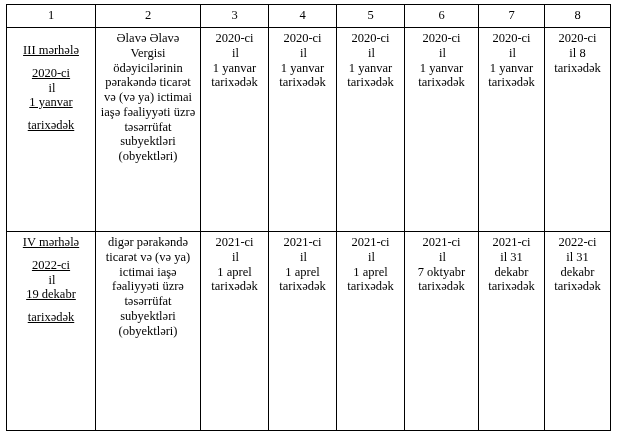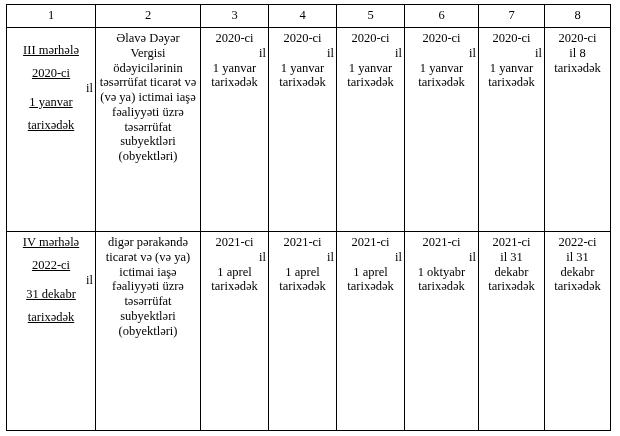--- a/index.html
+++ b/index.html
@@ -72,21 +72,21 @@
     text-align: center;
   }
   .date-pad-1 { padding-top: 56px; }
   .date-pad-2 { padding-top: 44px; }
 
   .row1 td { height: 197px; }
   .row2 td { height: 192px; }
 
   .left-il {
     display: inline-block;
-    text-align: right;
+    text-align: center;
     width: 100%;
     padding-left: 2px;
     box-sizing: border-box;
   }
 </style>
 </head>
 <body>
 
 <div id="sheet">
   <table class="grid">
@@ -117,21 +117,21 @@
         <td class="cell-stage">
           <span class="gap-md"></span>
           <span class="stage-line">III mərhələ</span>
           <span class="gap-sm"></span>
           <span class="stage-line">2020-ci</span>
           <span class="stage-line left-il">il</span>
           <span class="stage-line">1 yanvar</span>
           <span class="gap-sm"></span>
           <span class="stage-line">tarixədək</span>
         </td>
-        <td class="cell-desc">Əlavə Dəyər Vergisi ödəyicilərinin təsərrüfat ticarət və (və ya) ictimai iaşə fəaliyyəti üzrə təsərrüfat subyektləri (obyektləri)</td>
+        <td class="cell-desc">Əlavə Əlavə Vergisi ödəyicilərinin pərakəndə ticarət və (və ya) ictimai iaşə fəaliyyəti üzrə təsərrüfat subyektləri (obyektləri)</td>
         <td class="cell-date">
           <span class="date-pad-1"></span>
           <span class="stage-line">2020-ci</span>
           <span class="stage-line left-il">il</span>
           <span class="stage-line">1 yanvar</span>
           <span class="stage-line">tarixədək</span>
         </td>
         <td class="cell-date">
           <span class="date-pad-1"></span>
           <span class="stage-line">2020-ci</span>
@@ -168,21 +168,21 @@
           <span class="stage-line">tarixədək</span>
         </td>
       </tr>
       <tr class="row2">
         <td class="cell-stage">
           <span class="stage-pad-top2"></span>
           <span class="stage-line">IV mərhələ</span>
           <span class="gap-sm"></span>
           <span class="stage-line">2022-ci</span>
           <span class="stage-line left-il">il</span>
-          <span class="stage-line">31 dekabr</span>
+          <span class="stage-line">19 dekabr</span>
           <span class="gap-sm"></span>
           <span class="stage-line">tarixədək</span>
         </td>
         <td class="cell-desc">digər pərakəndə ticarət və (və ya) ictimai iaşə fəaliyyəti üzrə təsərrüfat subyektləri (obyektləri)</td>
         <td class="cell-date">
           <span class="date-pad-2"></span>
           <span class="stage-line">2021-ci</span>
           <span class="stage-line left-il">il</span>
           <span class="stage-line">1 aprel</span>
           <span class="stage-line">tarixədək</span>
@@ -198,21 +198,21 @@
           <span class="date-pad-2"></span>
           <span class="stage-line">2021-ci</span>
           <span class="stage-line left-il">il</span>
           <span class="stage-line">1 aprel</span>
           <span class="stage-line">tarixədək</span>
         </td>
         <td class="cell-date">
           <span class="date-pad-2"></span>
           <span class="stage-line">2021-ci</span>
           <span class="stage-line left-il">il</span>
-          <span class="stage-line">1 oktyabr</span>
+          <span class="stage-line">7 oktyabr</span>
           <span class="stage-line">tarixədək</span>
         </td>
         <td class="cell-date">
           <span class="date-pad-2"></span>
           <span class="stage-line">2021-ci</span>
           <span class="stage-line">il 31</span>
           <span class="stage-line">dekabr</span>
           <span class="stage-line">tarixədək</span>
         </td>
         <td class="cell-date">

